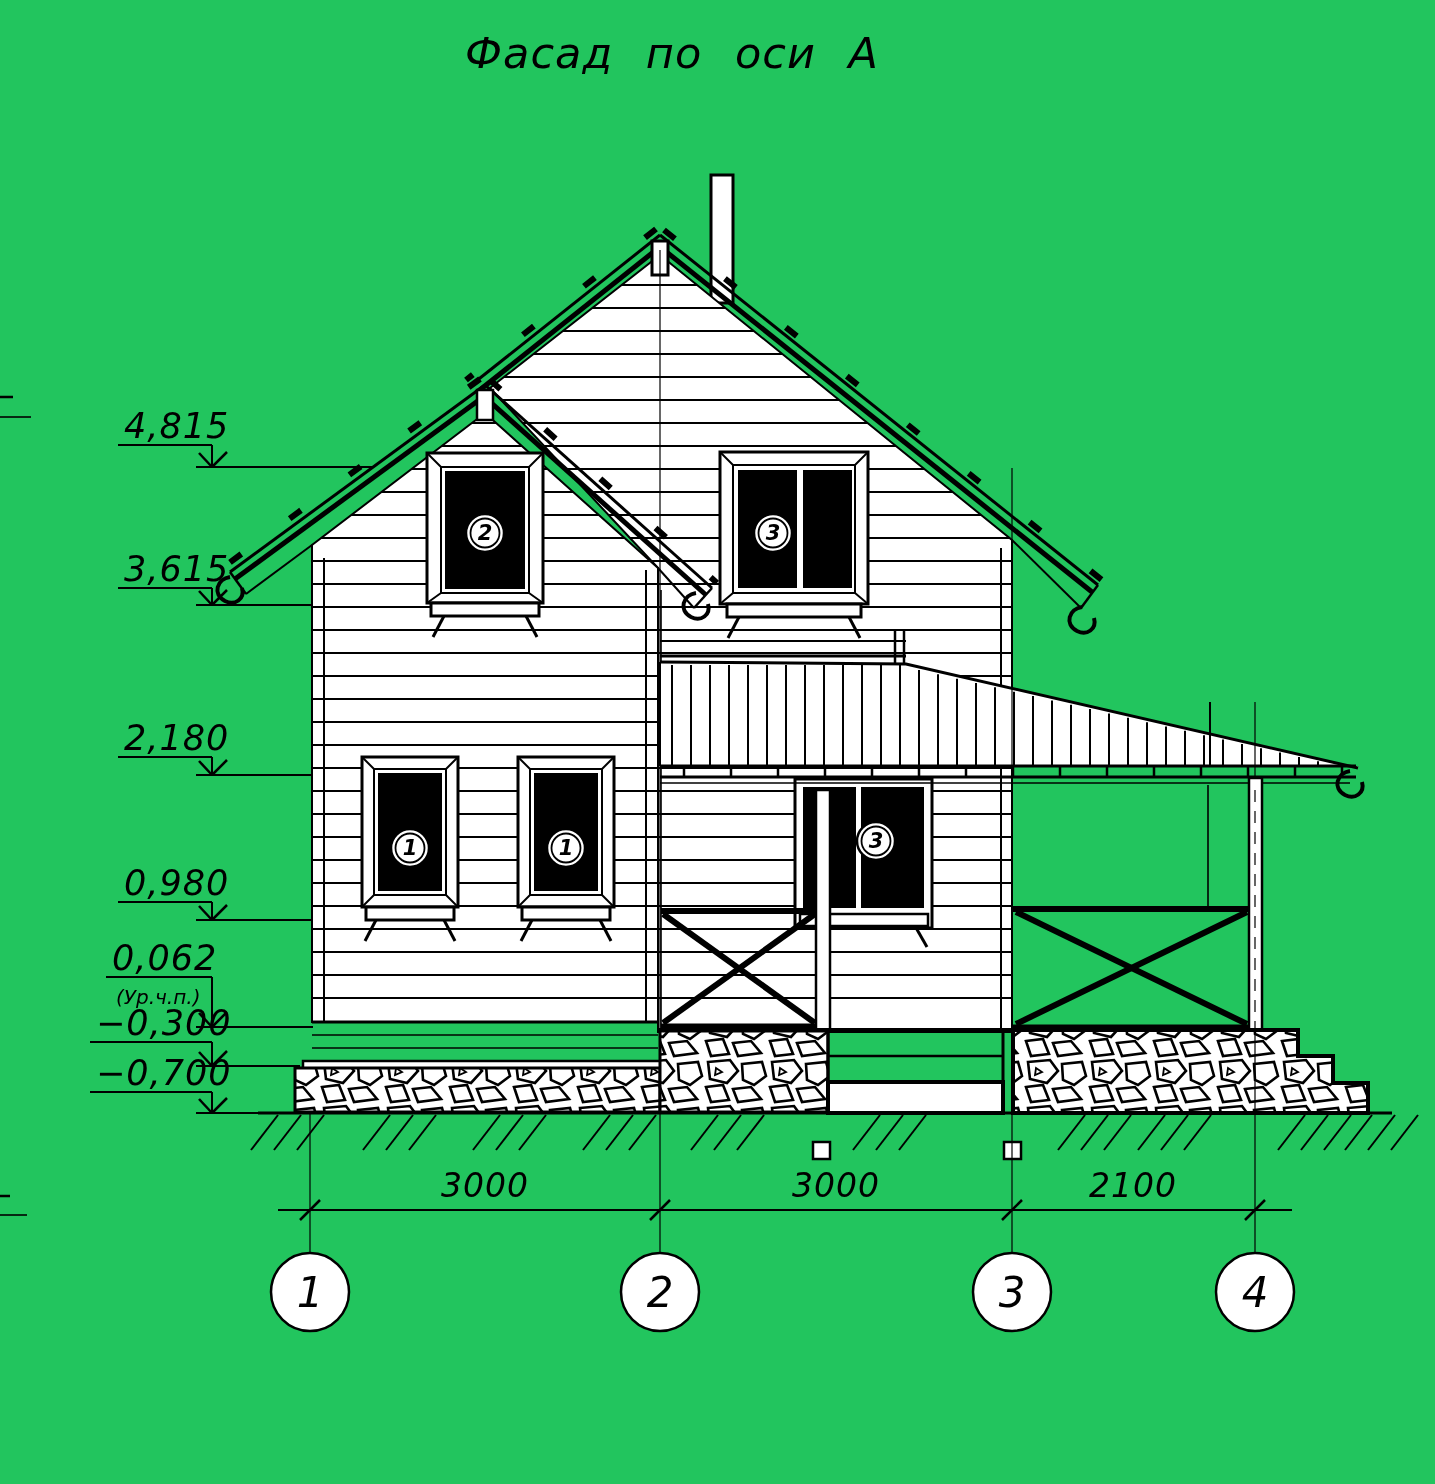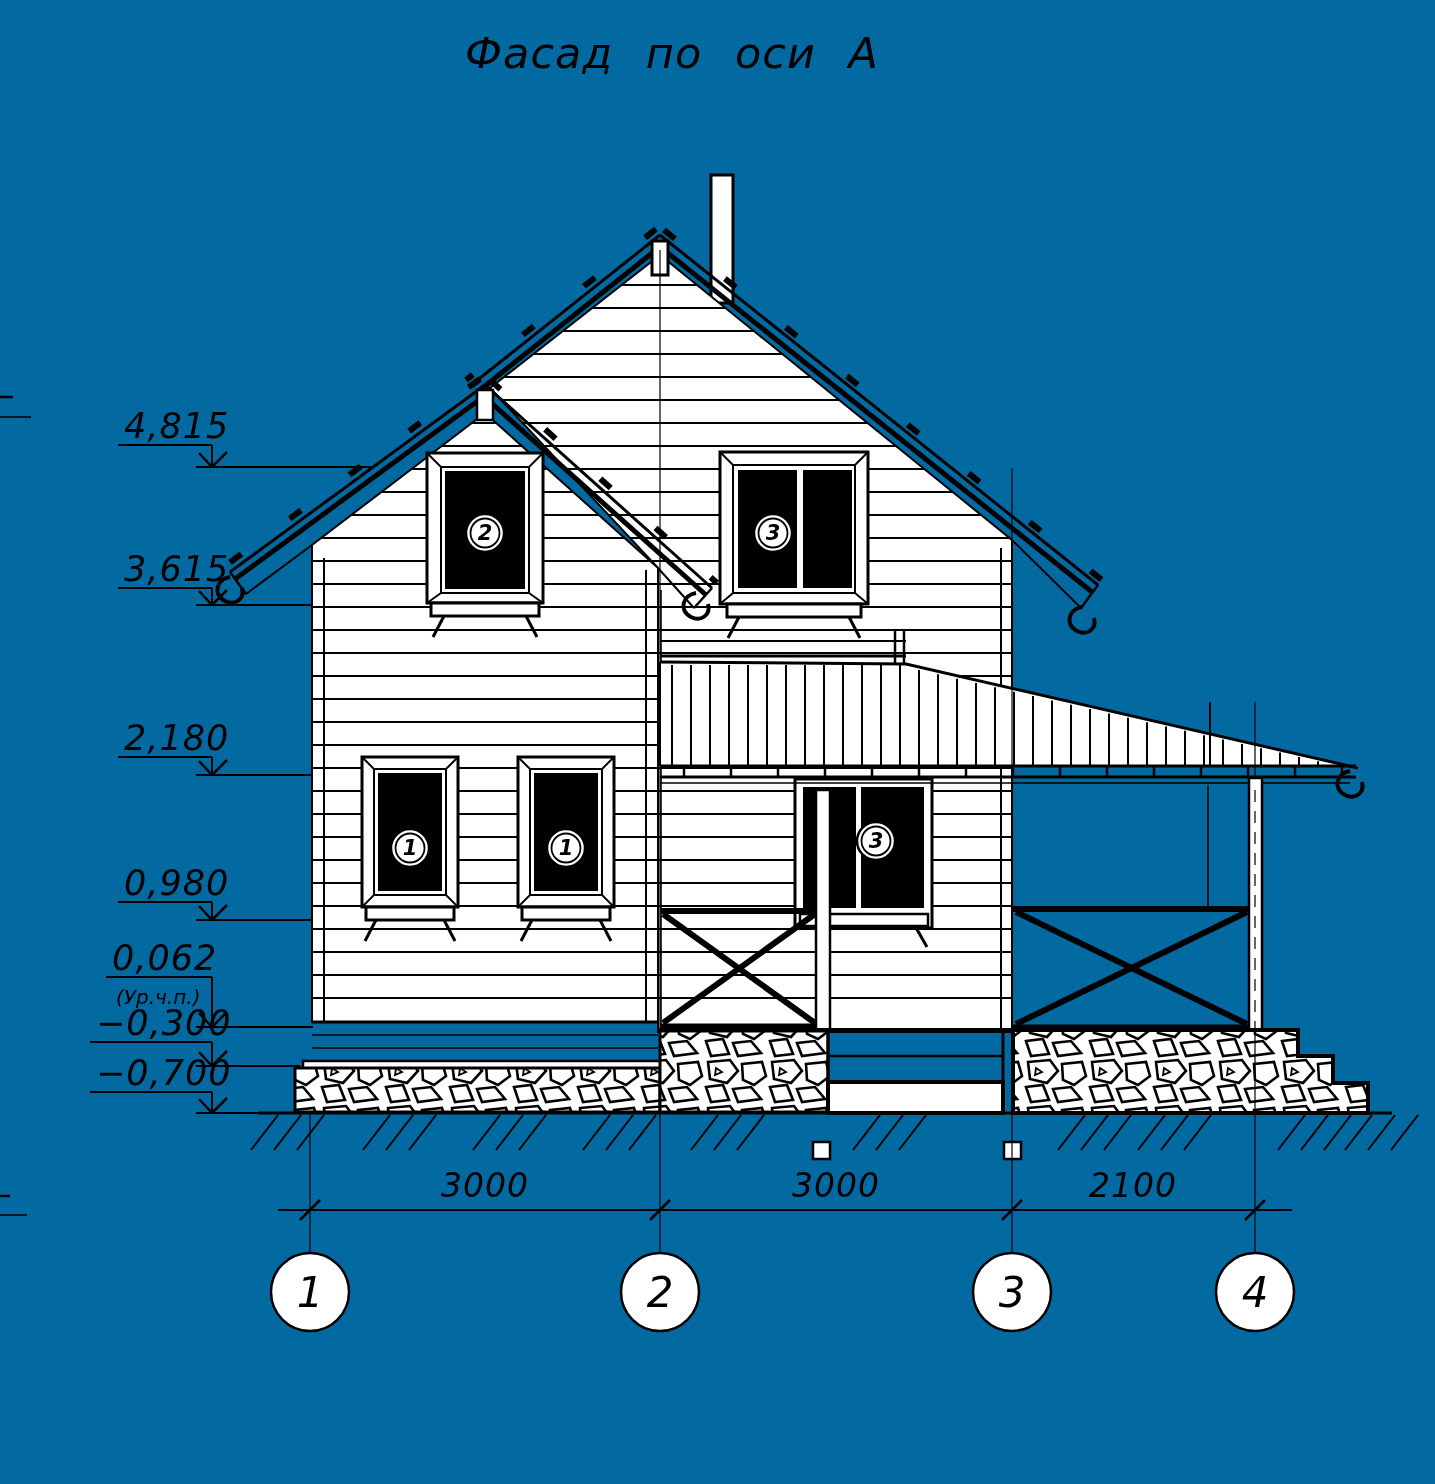--- a/index.html
+++ b/index.html
@@ -1,16 +1,16 @@
 <!DOCTYPE html>
 <html><head>
 <meta charset="utf-8">
 <style>
   html,body{margin:0;padding:0;background:#fff;}
-  .page{width:1435px;height:1484px;position:relative;background:#0369a1;overflow:hidden;}
+  .page{width:1435px;height:1484px;position:relative;background:#22c55e;overflow:hidden;}
   svg{display:block;}
   text{fill:#000;font-family:"DejaVu Sans",sans-serif;font-style:italic;}
   .title{font-size:43px;word-spacing:18px;letter-spacing:1px;}
   .lvl{font-size:35px;letter-spacing:1px;}
   .note{font-size:20px;}
   .dim{font-size:33px;letter-spacing:1px;}
   .axn{font-size:42px;}
   .mark{font-size:21px;font-weight:bold;}
   .s1{stroke:#000;stroke-width:1.2;fill:none;}
   .s15{stroke:#000;stroke-width:1.6;fill:none;}

